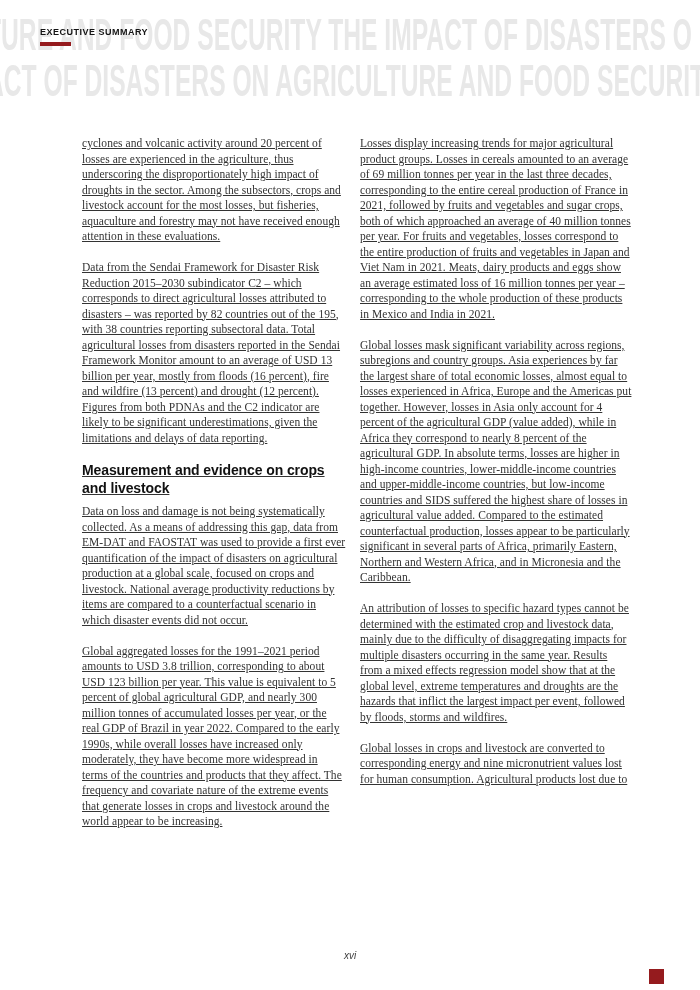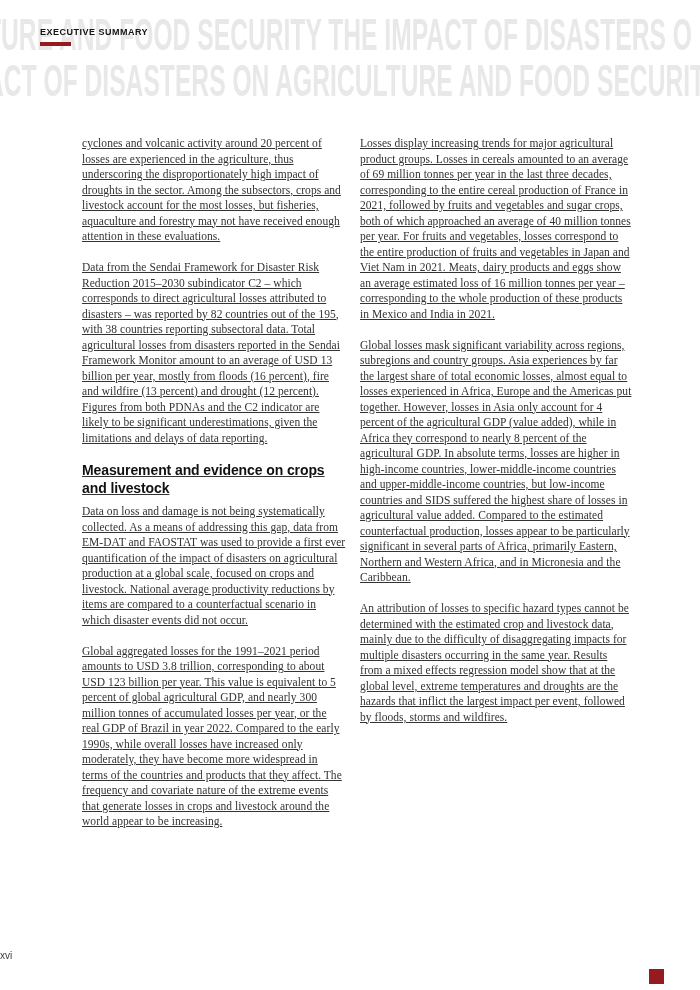--- a/index.html
+++ b/index.html
@@ -35,21 +35,21 @@
   .col-right{left:360px;width:272px}
   .col p{margin:0 0 15.5px 0}
   .subhead{
     font-family:"Liberation Sans",sans-serif;font-weight:bold;
     font-size:14px;line-height:17.5px;letter-spacing:-0.1px;
     color:#111111;margin:16px 0 7px 0;
   }
   
   .page-number{
     position:absolute;top:950px;left:0;width:700px;z-index:1;
-    text-align:left;font-size:10px;color:#3c3c3c;
+    text-align:center;font-size:10px;color:#3c3c3c;font-style:italic;
   }
   .corner-marker{
     position:absolute;left:649px;top:969px;width:15px;height:15px;z-index:2;
     background:#951b1e;
   }
 </style>
 </head>
 <body>
 
 <div class="watermark">
@@ -65,16 +65,17 @@
   <p>Data from the Sendai Framework for Disaster Risk Reduction 2015–2030 subindicator C2 – which corresponds to direct agricultural losses attributed to disasters – was reported by 82 countries out of the 195, with 38 countries reporting subsectoral data. Total agricultural losses from disasters reported in the Sendai Framework Monitor amount to an average of USD 13 billion per year, mostly from floods (16 percent), fire and wildfire (13 percent) and drought (12 percent). Figures from both PDNAs and the C2 indicator are likely to be significant underestimations, given the limitations and delays of data reporting.</p>
   <h2 class="subhead">Measurement and evidence on crops and livestock</h2>
   <p>Data on loss and damage is not being systematically collected. As a means of addressing this gap, data from EM-DAT and FAOSTAT was used to provide a first ever quantification of the impact of disasters on agricultural production at a global scale, focused on crops and livestock. National average productivity reductions by items are compared to a counterfactual scenario in which disaster events did not occur.</p>
   <p>Global aggregated losses for the 1991–2021 period amounts to USD 3.8 trillion, corresponding to about USD 123 billion per year. This value is equivalent to 5 percent of global agricultural GDP, and nearly 300 million tonnes of accumulated losses per year, or the real GDP of Brazil in year 2022. Compared to the early 1990s, while overall losses have increased only moderately, they have become more widespread in terms of the countries and products that they affect. The frequency and covariate nature of the extreme events that generate losses in crops and livestock around the world appear to be increasing.</p>
 </section>
 
 <section class="col col-right">
   <p>Losses display increasing trends for major agricultural product groups. Losses in cereals amounted to an average of 69 million tonnes per year in the last three decades, corresponding to the entire cereal production of France in 2021, followed by fruits and vegetables and sugar crops, both of which approached an average of 40 million tonnes per year. For fruits and vegetables, losses correspond to the entire production of fruits and vegetables in Japan and Viet Nam in 2021. Meats, dairy products and eggs show an average estimated loss of 16 million tonnes per year – corresponding to the whole production of these products in Mexico and India in 2021.</p>
   <p>Global losses mask significant variability across regions, subregions and country groups. Asia experiences by far the largest share of total economic losses, almost equal to losses experienced in Africa, Europe and the Americas put together. However, losses in Asia only account for 4 percent of the agricultural GDP (value added), while in Africa they correspond to nearly 8 percent of the agricultural GDP. In absolute terms, losses are higher in high-income countries, lower-middle-income countries and upper-middle-income countries, but low-income countries and SIDS suffered the highest share of losses in agricultural value added. Compared to the estimated counterfactual production, losses appear to be particularly significant in several parts of Africa, primarily Eastern, Northern and Western Africa, and in Micronesia and the Caribbean.</p>
   <p>An attribution of losses to specific hazard types cannot be determined with the estimated crop and livestock data, mainly due to the difficulty of disaggregating impacts for multiple disasters occurring in the same year. Results from a mixed effects regression model show that at the global level, extreme temperatures and droughts are the hazards that inflict the largest impact per event, followed by floods, storms and wildfires.</p>
+  <p>Global losses in crops and livestock are converted to corresponding energy and nine micronutrient values lost for human consumption. Agricultural products lost due to</p>
 </section>
 
 <div class="page-number">xvi</div>
 <div class="corner-marker"></div>
 
 </body></html>

